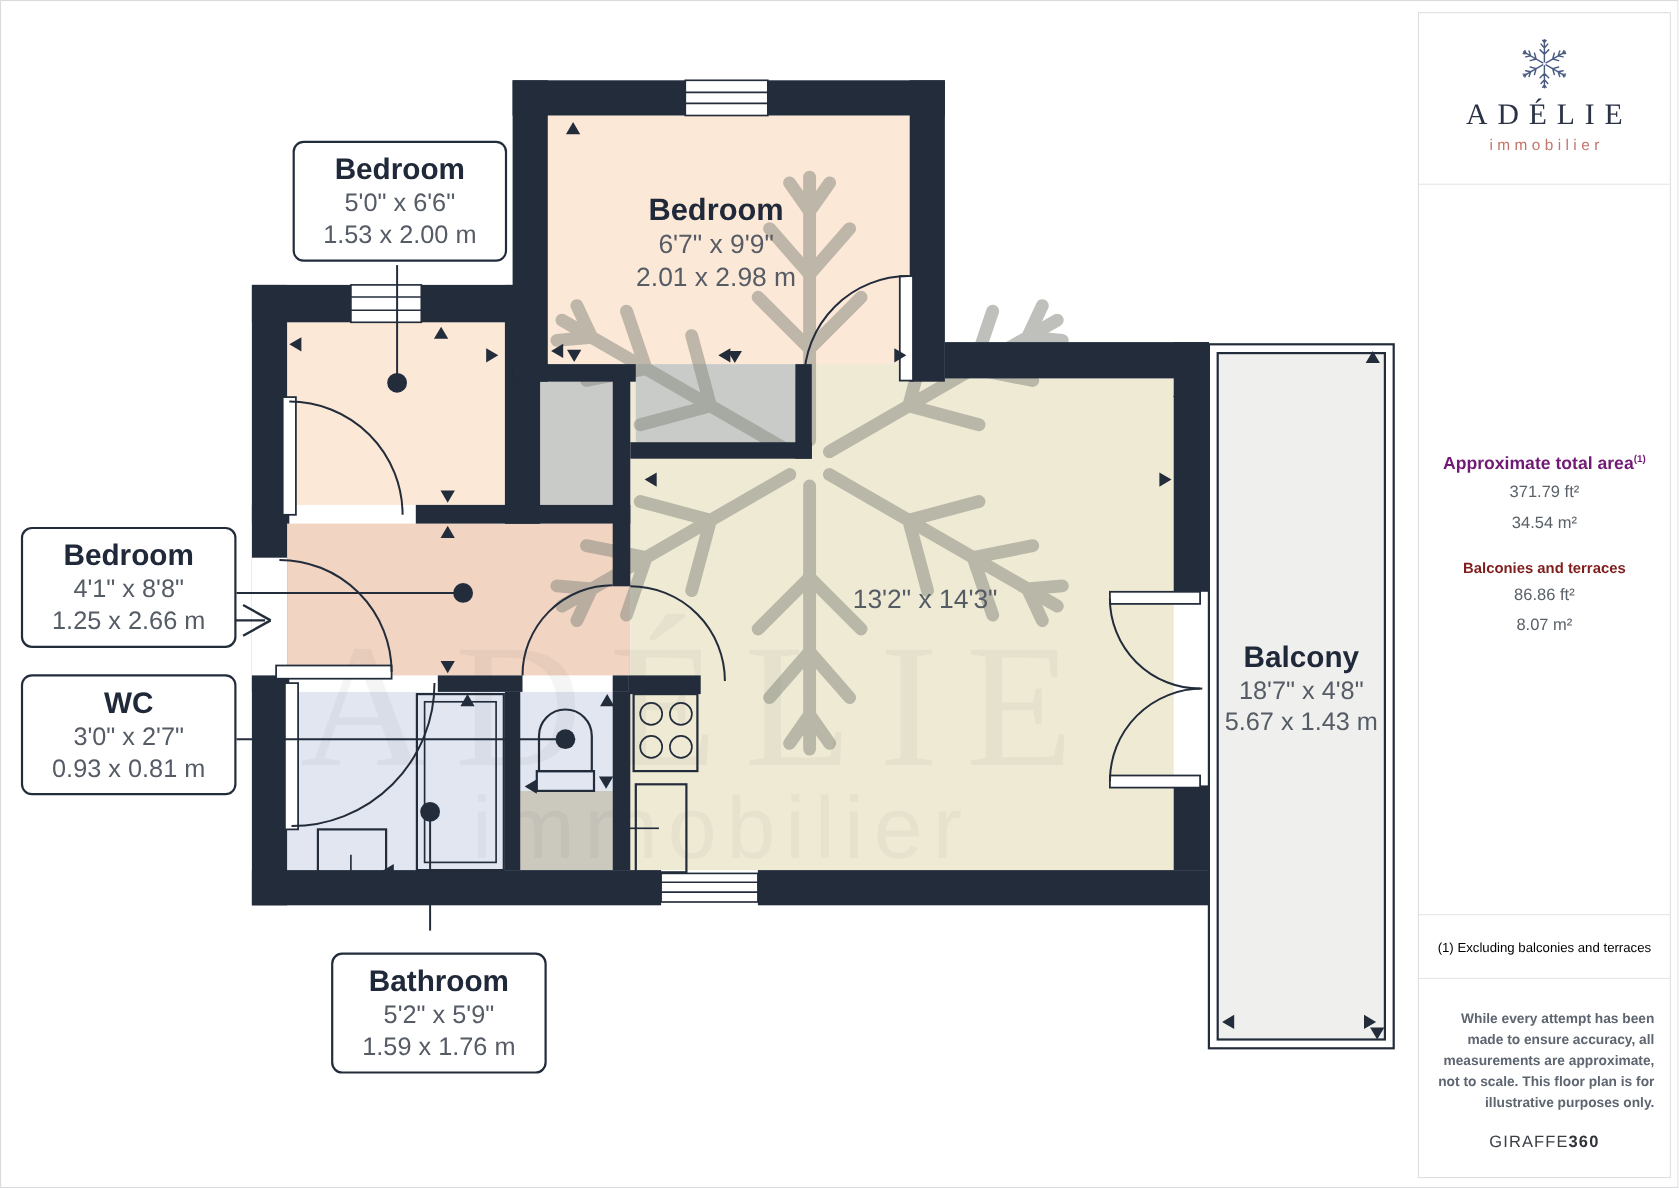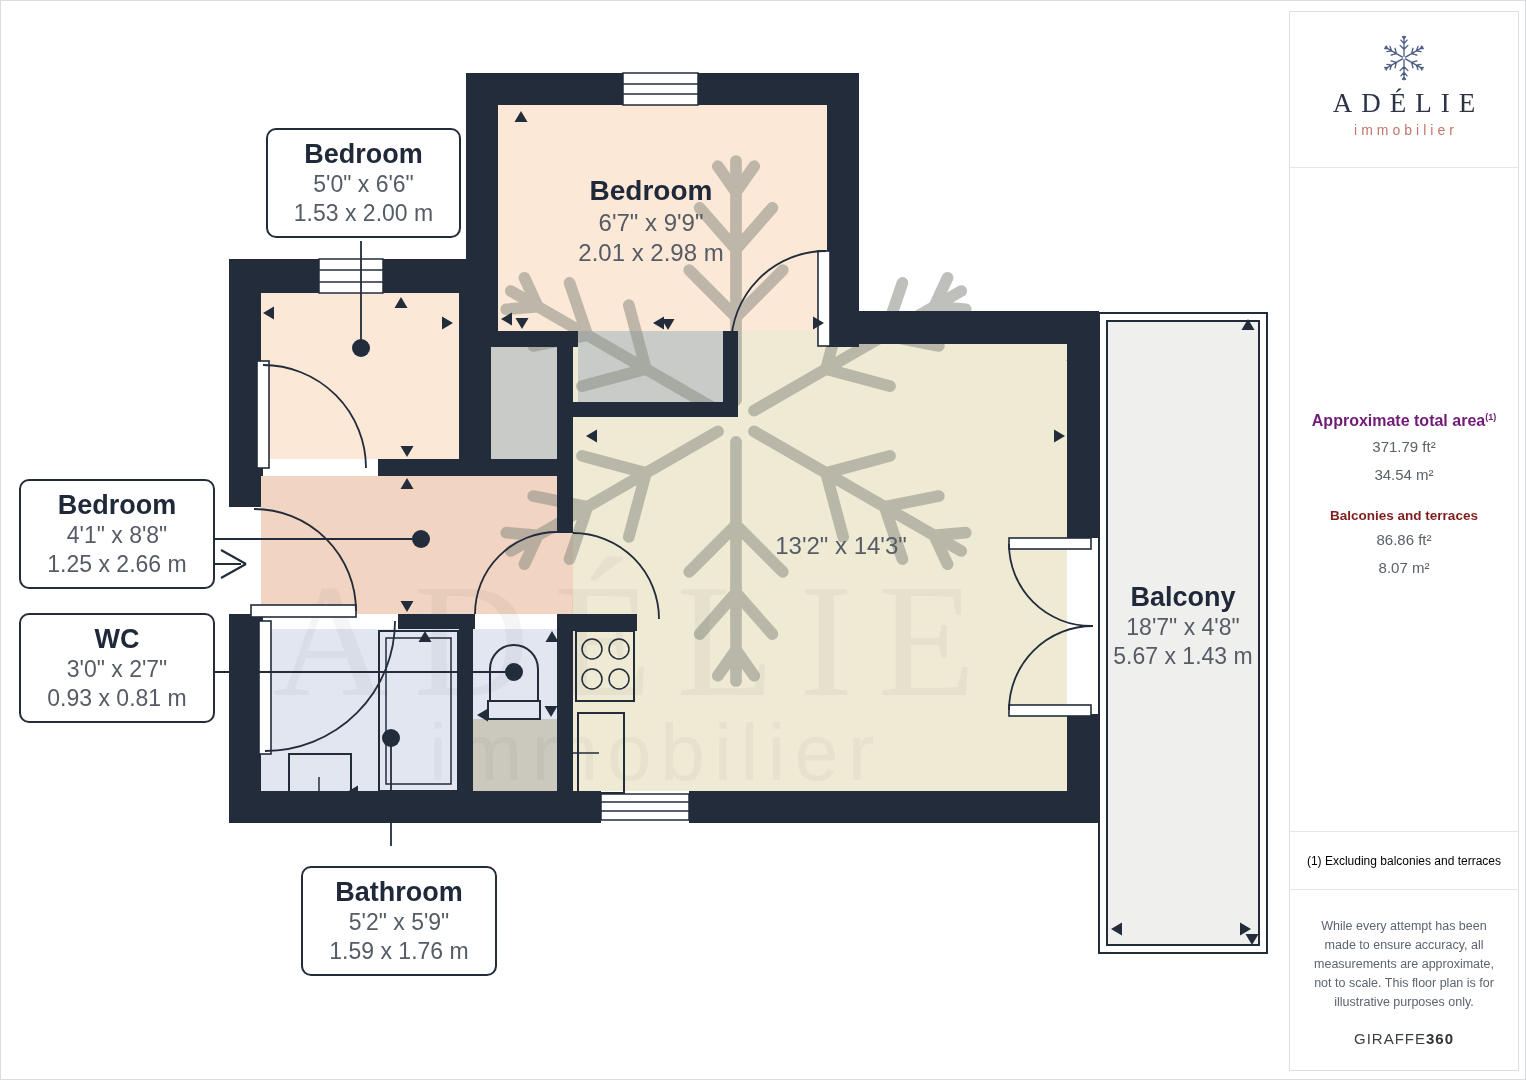--- a/index.html
+++ b/index.html
@@ -49,21 +49,21 @@
   .brand{font-family:"Liberation Serif",serif;font-size:27px;letter-spacing:9px;color:#2b3345;margin-top:2px;padding-left:9px;}
   .brand-sub{font-size:14px;letter-spacing:4px;color:var(--accent,#C2766B);margin-top:3px;padding-left:4px;}
   .area-block{position:absolute;top:400px;left:0;right:0;text-align:center;}
   .area-h{font-size:16px;font-weight:700;color:#701a75;}
   .area-h sup{font-size:9px;}
   .area-v{font-size:15px;color:#5a6168;line-height:22px;margin-top:6px;}
   .balc-h{font-size:13.5px;font-weight:700;color:#7f1d1d;margin-top:22px;}
   .note-sec{position:absolute;top:819px;left:0;right:0;height:57px;border-top:1px solid #e4e6e9;
             border-bottom:1px solid #e4e6e9;display:flex;align-items:center;justify-content:center;}
   .note-t{font-size:12px;color:#000000;}
-  .disc{position:absolute;left:14px;right:14px;text-align:center;font-size:12.5px;color:#5d6570;line-height:19px;}
+  .disc{position:absolute;left:14px;right:14px;text-align:right;font-size:12.5px;color:#5d6570;line-height:19px;font-weight:bold;}
   .disc1{top:905px;}
   .disc2{top:980px;}
   .giraffe{position:absolute;top:1018px;left:0;right:0;text-align:center;font-size:15px;
            letter-spacing:1px;color:#3a3f45;}
   .giraffe b{font-weight:700;color:#2f3338;}
 </style>
 </head>
 <body>
 
 <div class="canvas">

